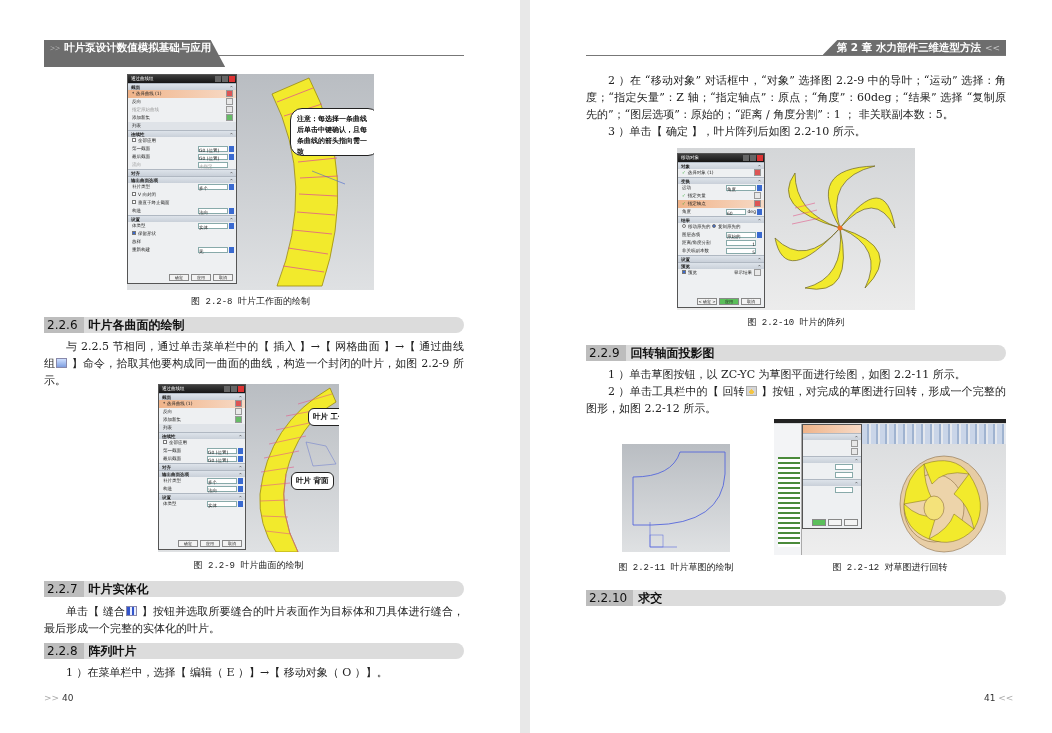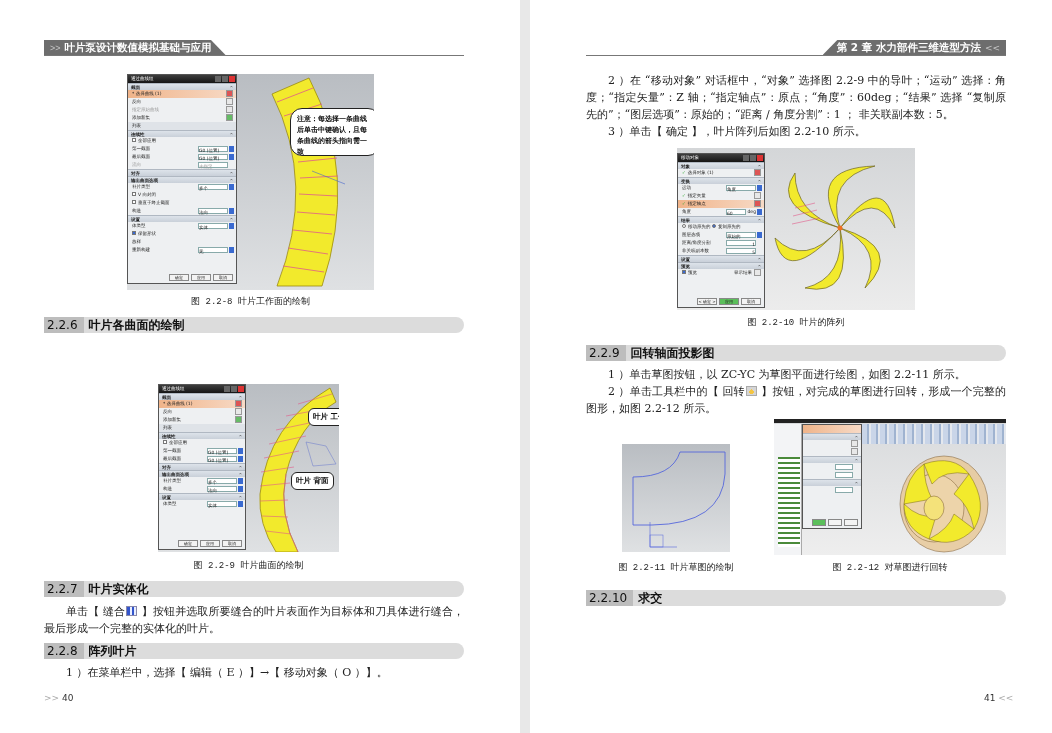--- a/index.html
+++ b/index.html
@@ -6,22 +6,22 @@
   html, body { width: 1052px; height: 733px; background: #ffffff; overflow: hidden; }
   body { position: relative; font-family: "DejaVu Serif", "Liberation Serif", serif; color: #222; }
 
   .page { position: absolute; top: 0; height: 733px; background: #fff; }
   .page.left { left: 0; width: 520px; }
   .page.right { left: 530px; width: 522px; }
   .gutter { position: absolute; left: 520px; top: 0; width: 10px; height: 733px; background: #e8e8e8; }
 
   
   .run-head-left { position: absolute; left: 44px; top: 40px; width: 420px; height: 16px; border-bottom: 1px solid #777; }
-  .run-head-left .tab { position: absolute; left: 0; top: 0; height: 15px; padding: 0 14px 0 6px; background: #6d6d6d; color: #fff;
-    font-family: Liberation Sans, sans-serif; font-size: 10.5px; line-height: 15px; font-weight: bold;
+  .run-head-left .tab { position: absolute; left: 0; top: 0; height: 27px; padding: 0 14px 0 6px; background: #6d6d6d; color: #fff;
+    font-family: Liberation Serif, serif; font-size: 10.5px; line-height: 15px; font-weight: bold;
     clip-path: polygon(0 0, 92% 0, 100% 100%, 0 100%); }
   .run-head-left .tab .chev { color: #c8c8c8; font-weight: normal; margin-right: 4px; font-size: 9px; }
 
   .run-head-right { position: absolute; left: 56px; top: 40px; width: 420px; height: 16px; border-bottom: 1px solid #777; text-align: center; }
   .run-head-right .tab { position: absolute; right: 0; top: 0; height: 15px; padding: 0 6px 0 14px; background: #6d6d6d; color: #fff;
     font-family: "DejaVu Sans", sans-serif; font-size: 10.5px; line-height: 15px; font-weight: bold;
     clip-path: polygon(8% 0, 100% 0, 100% 100%, 0 100%); }
   .run-head-right .tab .chev { color: #c8c8c8; font-weight: normal; margin-left: 4px; font-size: 9px; }
 
   
@@ -137,20 +137,23 @@
         <span>取消</span>
       </div>
     </div>
     <div class="callout" style="left:163px; top:34px; width:90px; height:48px;">注意：每选择一条曲线后单击中键确认，且每条曲线的箭头指向需一致</div>
   </div>
   <div class="caption" style="left:127px; top:295px; width:247px;">图 2.2-8   叶片工作面的绘制</div>
 
   <div class="sec" style="left:44px; top:317px; width:420px;">
     <span class="num">2.2.6</span><span class="ttl">叶片各曲面的绘制</span>
   </div>
+  <div class="para indent" style="left:44px; top:338px; width:420px;">
+    <span>与 2.2.5 节相同，通过单击菜单栏中的【 插入 】→【 网格曲面 】→【 通过曲线组</span><span class="inline-icon"></span><span> 】命令，拾取其他要构成同一曲面的曲线，构造一个封闭的叶片，如图 2.2-9 所示。</span>
+  </div>
 
   <div class="fig" style="left:158px; top:384px; width:181px; height:168px;">
     <div class="viewport" style="left:0; top:0; width:181px; height:168px;"></div>
     <svg style="position:absolute;left:0;top:0" width="181" height="168" viewBox="0 0 181 168">
       <path d="M172,4 Q110,40 102,110 Q100,140 118,168 L140,168 Q120,130 128,90 Q140,40 178,18 Z" fill="#f2ea2c" stroke="#9a8a10" stroke-width="0.8"></path>
       <path d="M128,90 Q120,130 140,168" fill="none" stroke="#e05a8a" stroke-width="0.6"></path>
       <g stroke="#e05a8a" stroke-width="0.6">
         <line x1="140" y1="20" x2="174" y2="10"></line>
           <line x1="128" y1="32" x2="165" y2="25"></line>
         <line x1="118" y1="46" x2="156" y2="38"></line>

